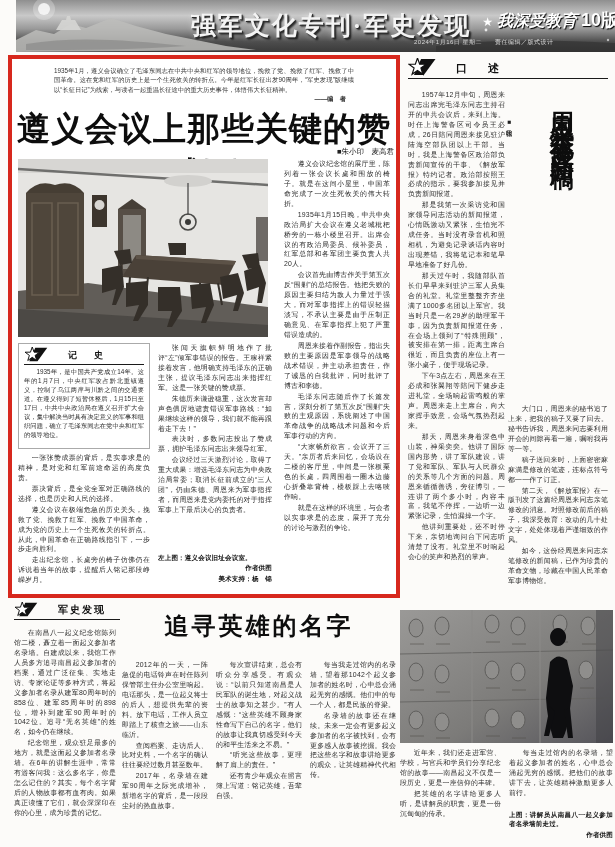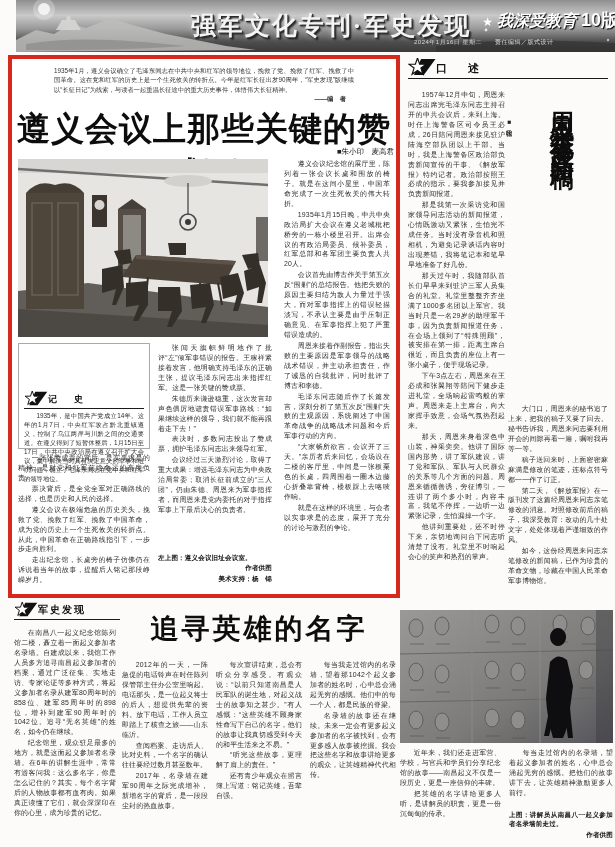--- a/index.html
+++ b/index.html
@@ -20,52 +20,52 @@
   .masthead .paper { font-family:"Liberation Serif","DejaVu Serif",serif; font-style:italic; font-weight:bold; font-size:16px; text-shadow:1px 1px 1px #000; }
   .masthead .pageno { font-size:18px; font-weight:bold; text-shadow:1px 1px 1px #000; }
   .dateline { position:absolute; left:398px; top:38px; width:210px; color:#d8d8d8; font-size:6px; letter-spacing:.5px; }
 
   
   .news { font-size:6.9px; line-height:1.44; letter-spacing:.2px; text-align:justify; color:#2c2c2c; overflow:hidden; position:absolute; }
   .news p { text-indent:2em; margin-bottom:1px; }
   .col-abs { position:absolute; overflow:hidden; }
 
   
-  .sec-head { display:flex; align-items:flex-end; gap:0; border-bottom:1.5px solid #1a1a1a; padding-bottom:2px; }
+  .sec-head { display:flex; align-items:flex-end; gap:20px; border-bottom:1.5px solid #1a1a1a; padding-bottom:2px; }
   .sec-head .lbl { font-weight:900; font-size:11px; letter-spacing:5px; color:#111; white-space:nowrap; }
 
   
   .red-box { position:absolute; left:8px; top:55px; width:392px; height:543px; border:4px solid #d7281d; background:#fff; }
   .ed-note { position:absolute; left:42px; top:7px; width:300px; font-size:6.3px; line-height:1.5; text-align:justify; color:#333; }
   .ed-note .sig { text-align:right; padding-right:8px; font-weight:bold; }
   .main-headline { position:absolute; left:2px; top:48px; width:380px; text-align:center;
     font-size:33px; font-weight:900; letter-spacing:1px; color:#0d0d0d; }
   .main-byline { position:absolute; left:2px; top:88px; width:380px; text-align:right; font-size:7.5px; color:#222; }
   .main-photo { position:absolute; left:6px; top:100px; width:250px; height:178px; background:#ddd; }
   .jishi { position:absolute; left:6px; top:284px; width:132px; height:106px; border:1px solid #aaa; padding:3px 5px; }
-  .jishi .sec-head { border-bottom:1px solid #1a1a1a;margin-top:44px; }
+  .jishi .sec-head { border-bottom:1px solid #1a1a1a; }
   .jishi .sec-head .lbl { font-size:9px; letter-spacing:4px; }
   .jishi .txt { font-size:6.3px; line-height:1.42; text-align:justify; color:#2c2c2c; margin-top:3px; overflow:hidden; height:78px; }
   .jishi .txt p { text-indent:2em; }
   .caption p { text-indent:0 !important; font-weight:bold; color:#111; }
   .caption p:first-of-type { text-align:justify; }
   .caption p:not(:first-of-type) { text-align:right; }
 
   
   .side-head { position:absolute; left:408px; top:58px; width:200px; }
   .v-title { position:absolute; left:520px; top:92px; height:306px; width:58px;
     writing-mode:vertical-rl; text-orientation:upright; font-size:24px; font-weight:900;
     letter-spacing:6px; color:#0d0d0d; text-align:start; }
   .v-byline { position:absolute; left:504px; top:118px; height:90px; writing-mode:vertical-rl; text-orientation:upright; font-size:6.5px; color:#222; }
 
   
   .guide-head { position:absolute; left:14px; top:602px; width:106px; }
   .guide-head .lbl { font-size:10px; letter-spacing:2px; }
   .b-headline { position:absolute; left:122px; top:610px; width:274px; text-align:center;
-    font-size:28px; font-weight:900; letter-spacing:3px; color:#0d0d0d; }
+    font-size:24px; font-weight:900; letter-spacing:3px; color:#0d0d0d; }
   .b-byline { position:absolute; left:122px; top:645px; width:274px; text-align:center; font-size:7.5px; color:#222; }
   .b-photo { position:absolute; left:400px; top:610px; width:213px; height:133px; background:#777; }
 </style>
 </head>
 <body>
 
 <div class="page">
 
   <div class="banner">
     <svg width="615" height="52" viewBox="0 0 615 52">

